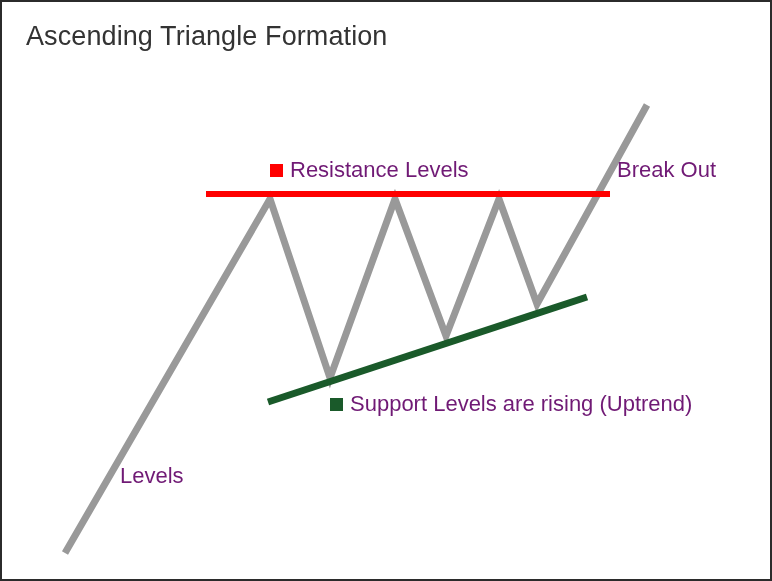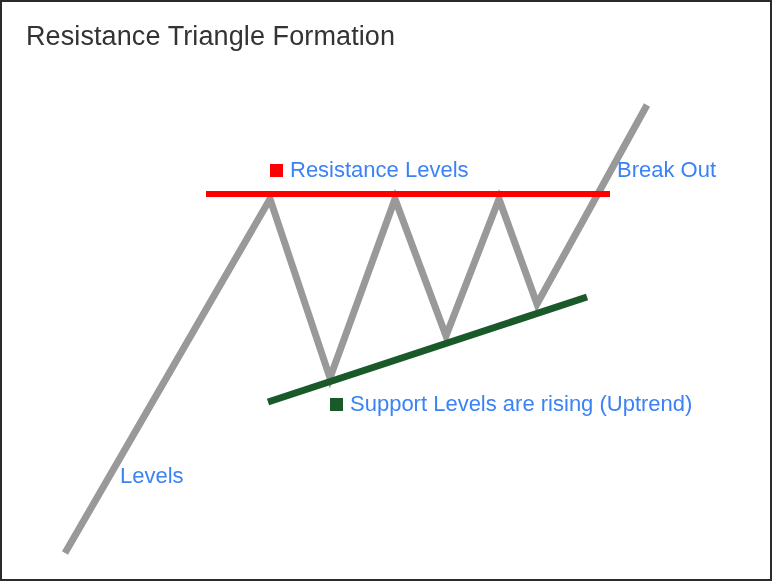--- a/index.html
+++ b/index.html
@@ -35,21 +35,21 @@
     font-size: 27px;
     line-height: 1.1;
     color: #333333;
     letter-spacing: 0.1px;
     white-space: nowrap;
   }
   .annotation {
     position: absolute;
     font-size: 22px;
     line-height: 1;
-    color: #3b82f6;
+    color: #701a75;
     white-space: nowrap;
     display: flex;
     align-items: center;
   }
   .legend-swatch {
     display: inline-block;
     width: 13px;
     height: 13px;
     margin-right: 7px;
     flex: 0 0 auto;
@@ -81,21 +81,21 @@
 <body>
 
 <div id="figure" style="width: 772px; height: 581px; background: rgb(255, 255, 255); border-color: rgb(43, 43, 43);">
 
   <svg id="chart-svg" viewBox="0 0 772 581" preserveAspectRatio="none" aria-hidden="true">
     <polyline fill="none" stroke="#999999" stroke-width="7" stroke-linejoin="miter" stroke-linecap="butt" points="63,551 268,197 328,376 393,197 444,334 497,197 535,302 645,103"></polyline>
     <line x1="204" y1="192" x2="608" y2="192" stroke="#ff0000" stroke-width="6" stroke-linecap="butt"></line>
     <line x1="266" y1="400" x2="585" y2="295" stroke="#1a5a2a" stroke-width="7" stroke-linecap="butt"></line>
   </svg>
 
-  <div class="fig-title">Resistance Triangle Formation</div>
+  <div class="fig-title">Ascending Triangle Formation</div>
 
   <div class="annotation" id="label-resistance">
     <span class="legend-swatch swatch-resistance"></span>
     <span>Resistance Levels</span>
   </div>
 
   <div class="annotation" id="label-support">
     <span class="legend-swatch swatch-support"></span>
     <span>Support Levels are rising (Uptrend)</span>
   </div>

